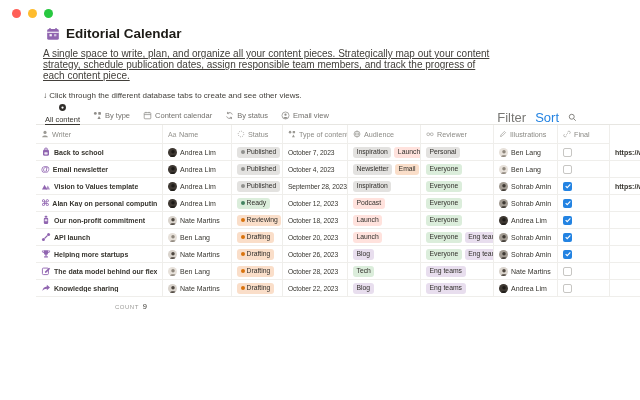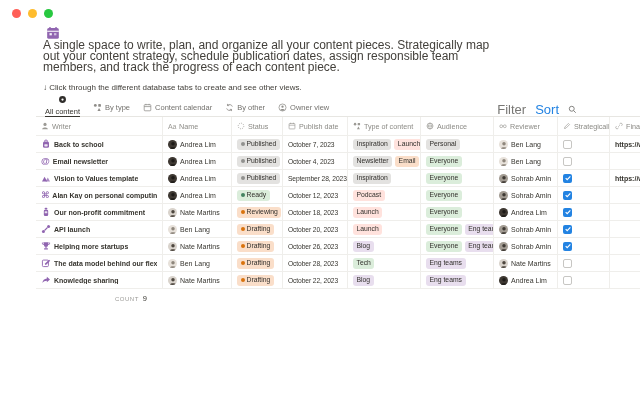--- a/index.html
+++ b/index.html
@@ -4,21 +4,21 @@
 <style>
   html,body{margin:0;padding:0;}
   body{width:640px;height:400px;overflow:hidden;background:#fff;
        font-family:"Liberation Sans","DejaVu Sans",sans-serif;color:#37352F;position:relative;}
   .traffic{position:absolute;top:9px;left:12px;display:flex;gap:7px;}
   .traffic span{width:9px;height:9px;border-radius:50%;display:block;}
   .content{padding:26px 0 0 43px;}
   .pagetitle{display:flex;align-items:center;gap:6px;padding-left:3px;
              font-size:13.5px;font-weight:700;color:#1D1B16;}
   .pagetitle .tic{width:14px;height:14px;display:inline-flex;}
-  .desc{width:447px;font-size:12px;line-height:11px;color:#43403B;}
+  .desc{margin-top:7px;width:447px;font-size:10px;line-height:11px;color:#43403B;text-decoration:underline;}
   .hint{margin-top:10px;font-size:8px;color:#43403B;}
   
   .tabbar{margin:8px 0 0 -7px;width:604px;height:17px;border-bottom:1px solid #E7E6E2;
           position:relative;display:flex;align-items:flex-end;padding-left:9px;box-sizing:border-box;}
   .tabs{display:flex;gap:13px;align-items:flex-end;}
   .tab{display:flex;align-items:center;gap:3px;font-size:7.5px;color:#73716D;
        padding-bottom:4px;cursor:default;}
   .tab .ic{color:#8F8D89;}
   .tab.active{color:#37352F;font-weight:400;border-bottom:1.5px solid #37352F;
               margin-bottom:-1px;padding-bottom:0;flex-direction:column;}
@@ -78,20 +78,21 @@
   <div class="pagetitle">
     <span class="ic tic" id="title-icon" style="color: rgb(144, 101, 176);">
         <svg viewBox="0 0 12 12">
           <rect x="1" y="1.8" width="10" height="9.2" rx="1.4" fill="currentColor"></rect>
           <path d="M3.4 0.8v2M8.6 0.8v2" stroke="currentColor" stroke-width="1.2"></path>
           <path d="M1 4.5h10" stroke="#fff" stroke-width="0.9"></path>
           <rect x="3" y="6.1" width="2" height="1.9" fill="#fff" opacity=".9"></rect>
           <rect x="6.9" y="6.1" width="2" height="1.9" fill="#fff" opacity=".6"></rect>
         </svg>
       </span>
+    <span>Editorial Calendar</span>
   </div>
   <div class="desc">A single space to write, plan, and organize all your content pieces. Strategically map out your content strategy, schedule publication dates, assign responsible team members, and track the progress of each content piece.</div>
   <div class="hint">↓ Click through the different database tabs to create and see other views.</div>
 
   <div class="tabbar">
     <div class="tabs" id="tabs">
         <div class="tab active">
           <span class="ic">
             <svg viewBox="0 0 12 12">
               <circle cx="6" cy="6" r="4.6" fill="currentColor"></circle>
@@ -122,31 +123,31 @@
         </div>
         <div class="tab">
           <span class="ic">
             <svg viewBox="0 0 12 12">
               <path d="M9.8 4.8A4 4 0 0 0 3.1 3.3" fill="none" stroke="currentColor" stroke-width="1.1"></path>
               <path d="M3.3 1.2v2.3h2.3" fill="none" stroke="currentColor" stroke-width="1.1"></path>
               <path d="M2.2 7.2a4 4 0 0 0 6.7 1.5" fill="none" stroke="currentColor" stroke-width="1.1"></path>
               <path d="M8.7 10.8V8.5H6.4" fill="none" stroke="currentColor" stroke-width="1.1"></path>
             </svg>
           </span>
-          <span>By other</span>
+          <span>By status</span>
         </div>
         <div class="tab">
           <span class="ic">
             <svg viewBox="0 0 12 12">
               <circle cx="6" cy="6" r="4.7" fill="none" stroke="currentColor" stroke-width="1"></circle>
               <circle cx="6" cy="4.9" r="1.5" fill="currentColor"></circle>
               <path d="M3.3 9.4c.4-1.9 5-1.9 5.4 0a4.7 4.7 0 0 1-5.4 0z" fill="currentColor"></path>
             </svg>
           </span>
-          <span>Owner view</span>
+          <span>Email view</span>
         </div>
       </div>
     <div class="controls">
       <span class="ctl">Filter</span>
       <span class="ctl" id="sort-btn" style="color: rgb(35, 131, 226);">Sort</span>
       <span class="ic" id="search-icon">
           <svg viewBox="0 0 12 12">
             <circle cx="5" cy="5" r="3.3" fill="none" stroke="currentColor" stroke-width="1.2"></circle>
             <path d="M7.5 7.5l2.8 2.8" stroke="currentColor" stroke-width="1.2"></path>
           </svg>
@@ -173,30 +174,20 @@
           <span class="ic">
             <svg viewBox="0 0 12 12">
               <circle cx="6" cy="6" r="4.2" fill="none" stroke="currentColor" stroke-width="1.1" stroke-dasharray="1.7 1.5"></circle>
             </svg>
           </span>
           <span>Status</span>
         </div>
         <div class="cell">
           <span class="ic">
             <svg viewBox="0 0 12 12">
-              <rect x="1.6" y="2.2" width="8.8" height="8.2" rx="1" fill="none" stroke="currentColor" stroke-width="1"></rect>
-              <path d="M1.6 4.8h8.8" stroke="currentColor" stroke-width="1"></path>
-              <path d="M3.9 1.1v1.9M8.1 1.1v1.9" stroke="currentColor" stroke-width="1"></path>
-            </svg>
-          </span>
-          <span>Publish date</span>
-        </div>
-        <div class="cell">
-          <span class="ic">
-            <svg viewBox="0 0 12 12">
               <circle cx="3.1" cy="3.2" r="1.9" fill="currentColor"></circle>
               <rect x="7" y="1.4" width="3.6" height="3.6" rx="0.6" fill="currentColor"></rect>
               <path d="M5.9 10.7L8.1 6.8l2.2 3.9z" fill="currentColor"></path>
             </svg>
           </span>
           <span>Type of content</span>
         </div>
         <div class="cell">
           <span class="ic">
             <svg viewBox="0 0 12 12">
@@ -216,21 +207,21 @@
             </svg>
           </span>
           <span>Reviewer</span>
         </div>
         <div class="cell">
           <span class="ic">
             <svg viewBox="0 0 12 12">
               <path d="M2.2 9.8l.6-2.3 5.3-5.3 1.7 1.7-5.3 5.3-2.3.6z" fill="none" stroke="currentColor" stroke-width="1"></path>
             </svg>
           </span>
-          <span>Strategically</span>
+          <span>Illustrations</span>
         </div>
         <div class="cell">
           <span class="ic">
             <svg viewBox="0 0 12 12">
               <path d="M4.9 7.1l2.2-2.2" stroke="currentColor" stroke-width="1" fill="none"></path>
               <path d="M6.7 3.2l.9-.9a1.9 1.9 0 0 1 2.7 2.7l-.9.9" stroke="currentColor" stroke-width="1" fill="none"></path>
               <path d="M5.3 8.8l-.9.9a1.9 1.9 0 0 1-2.7-2.7l.9-.9" stroke="currentColor" stroke-width="1" fill="none"></path>
             </svg>
           </span>
           <span>Final</span>

